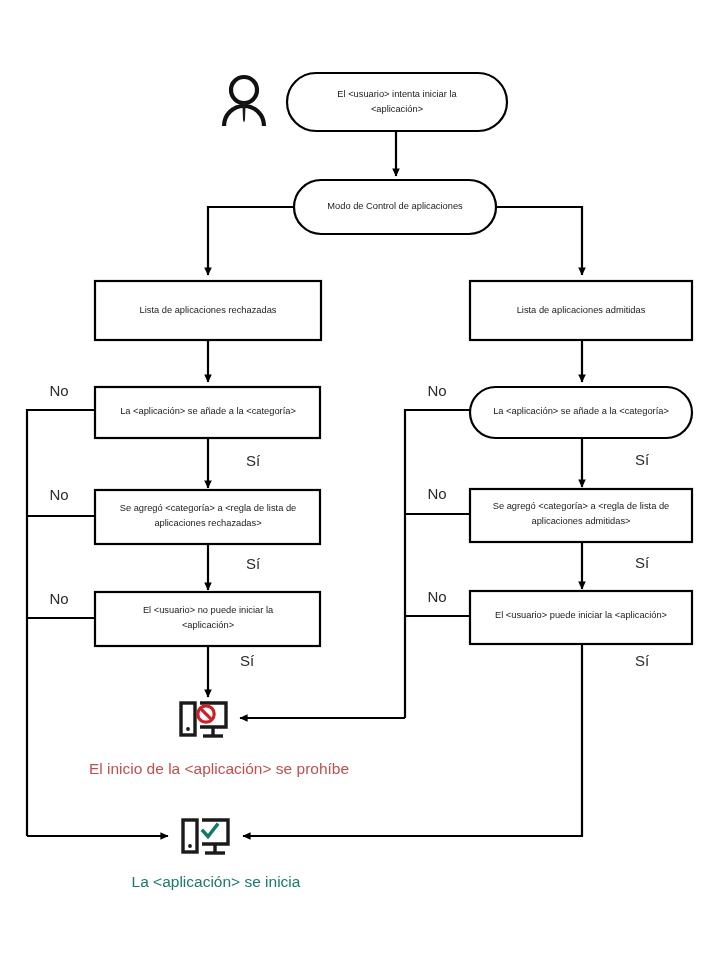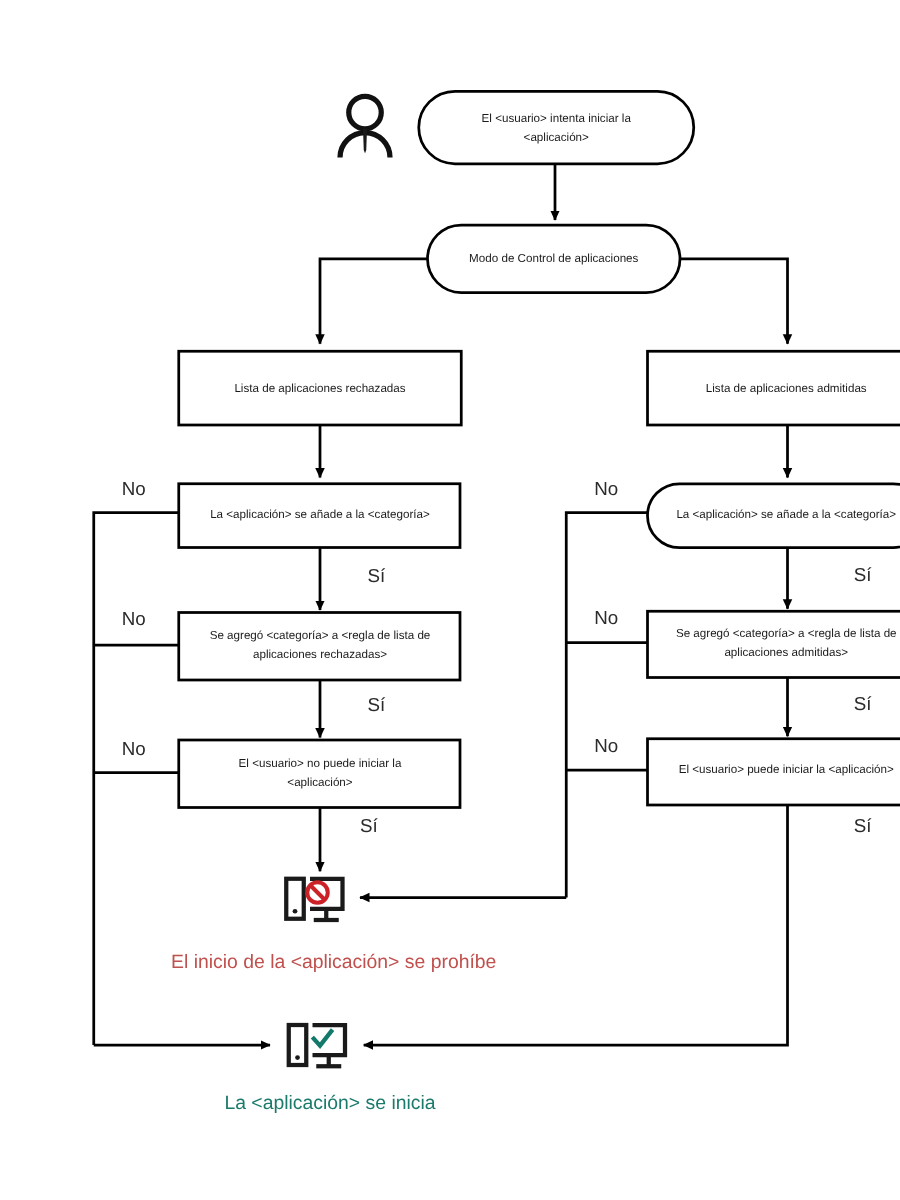--- a/index.html
+++ b/index.html
@@ -10,21 +10,20 @@
   body {
     width: 720px;
     height: 960px;
     font-family: "Liberation Sans", sans-serif;
     overflow: hidden;
   }
   #diagram-root {
     position: relative;
     width: 584px;
     height: 960px;
-    padding-left: 48px;
   }
   svg.flow {
     display: block;
     width: 720px;
     height: 960px;
   }
   .node-shape {
     fill: #ffffff;
     stroke: #000000;
     stroke-width: 2.2;

